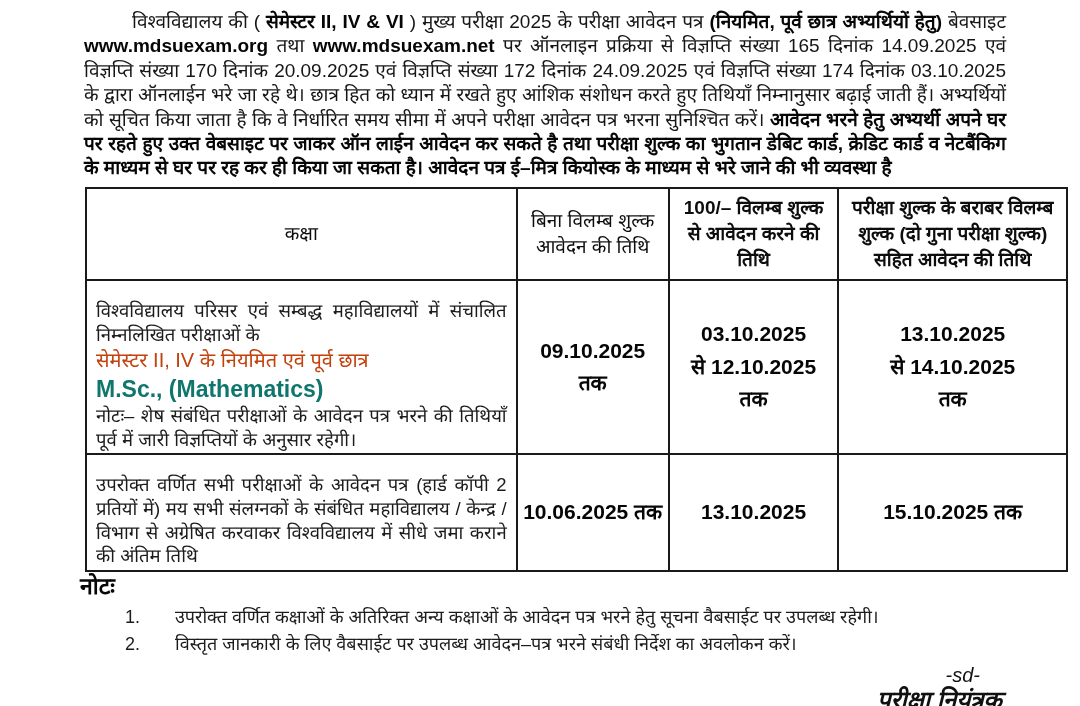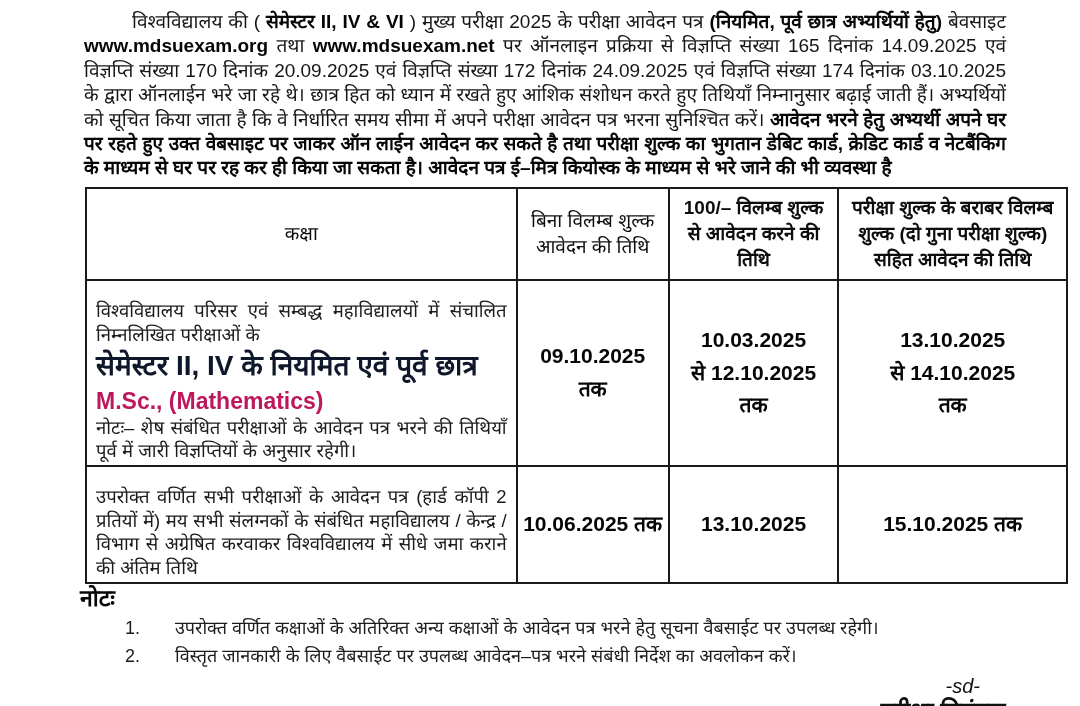--- a/index.html
+++ b/index.html
@@ -51,22 +51,22 @@
   }
   tr.hdr th.bold { font-weight: 700; }
   tr.r1 { height: 160px; }
   tr.r2 { height: 94px; }
   td.desc {
     vertical-align: top;
     padding: 18px 9px 2px 9px;
     font-size: 18.5px;
   }
   td.desc .just { text-align: justify; line-height: 1.28; color: #1b1b1b; }
-  td.desc .class-hindi { font-weight: 700; font-size: 28px; line-height: 1.45; color: #0f172a; }
-  td.desc .class-latin { font-weight: 700; font-size: 23px; line-height: 1.25; color: #be185d; }
+  td.desc .class-hindi { font-weight: 400; font-size: 20px; line-height: 1.45; color: #c2410c; }
+  td.desc .class-latin { font-weight: 700; font-size: 23px; line-height: 1.25; color: #0f766e; }
   td.date {
     text-align: center;
     vertical-align: middle;
     font-weight: 700;
     font-size: 21px;
     line-height: 1.55;
     color: #060606;
   }
 
   
@@ -107,21 +107,21 @@
         <div class="just">विश्वविद्यालय परिसर एवं सम्बद्ध महाविद्यालयों में संचालित निम्नलिखित परीक्षाओं के</div>
         <div class="class-hindi">सेमेस्टर II, IV के नियमित एवं पूर्व छात्र</div>
         <div class="class-latin">M.Sc., (Mathematics)</div>
         <div class="just">नोटः– शेष संबंधित परीक्षाओं के आवेदन पत्र भरने की तिथियाँ पूर्व में जारी विज्ञप्तियों के अनुसार रहेगी।</div>
       </td>
       <td class="date">
         <div>09.10.2025</div>
         <div>तक</div>
       </td>
       <td class="date">
-        <div>10.03.2025</div>
+        <div>03.10.2025</div>
         <div>से 12.10.2025</div>
         <div>तक</div>
       </td>
       <td class="date">
         <div>13.10.2025</div>
         <div>से 14.10.2025</div>
         <div>तक</div>
       </td>
     </tr>
     <tr class="r2">

